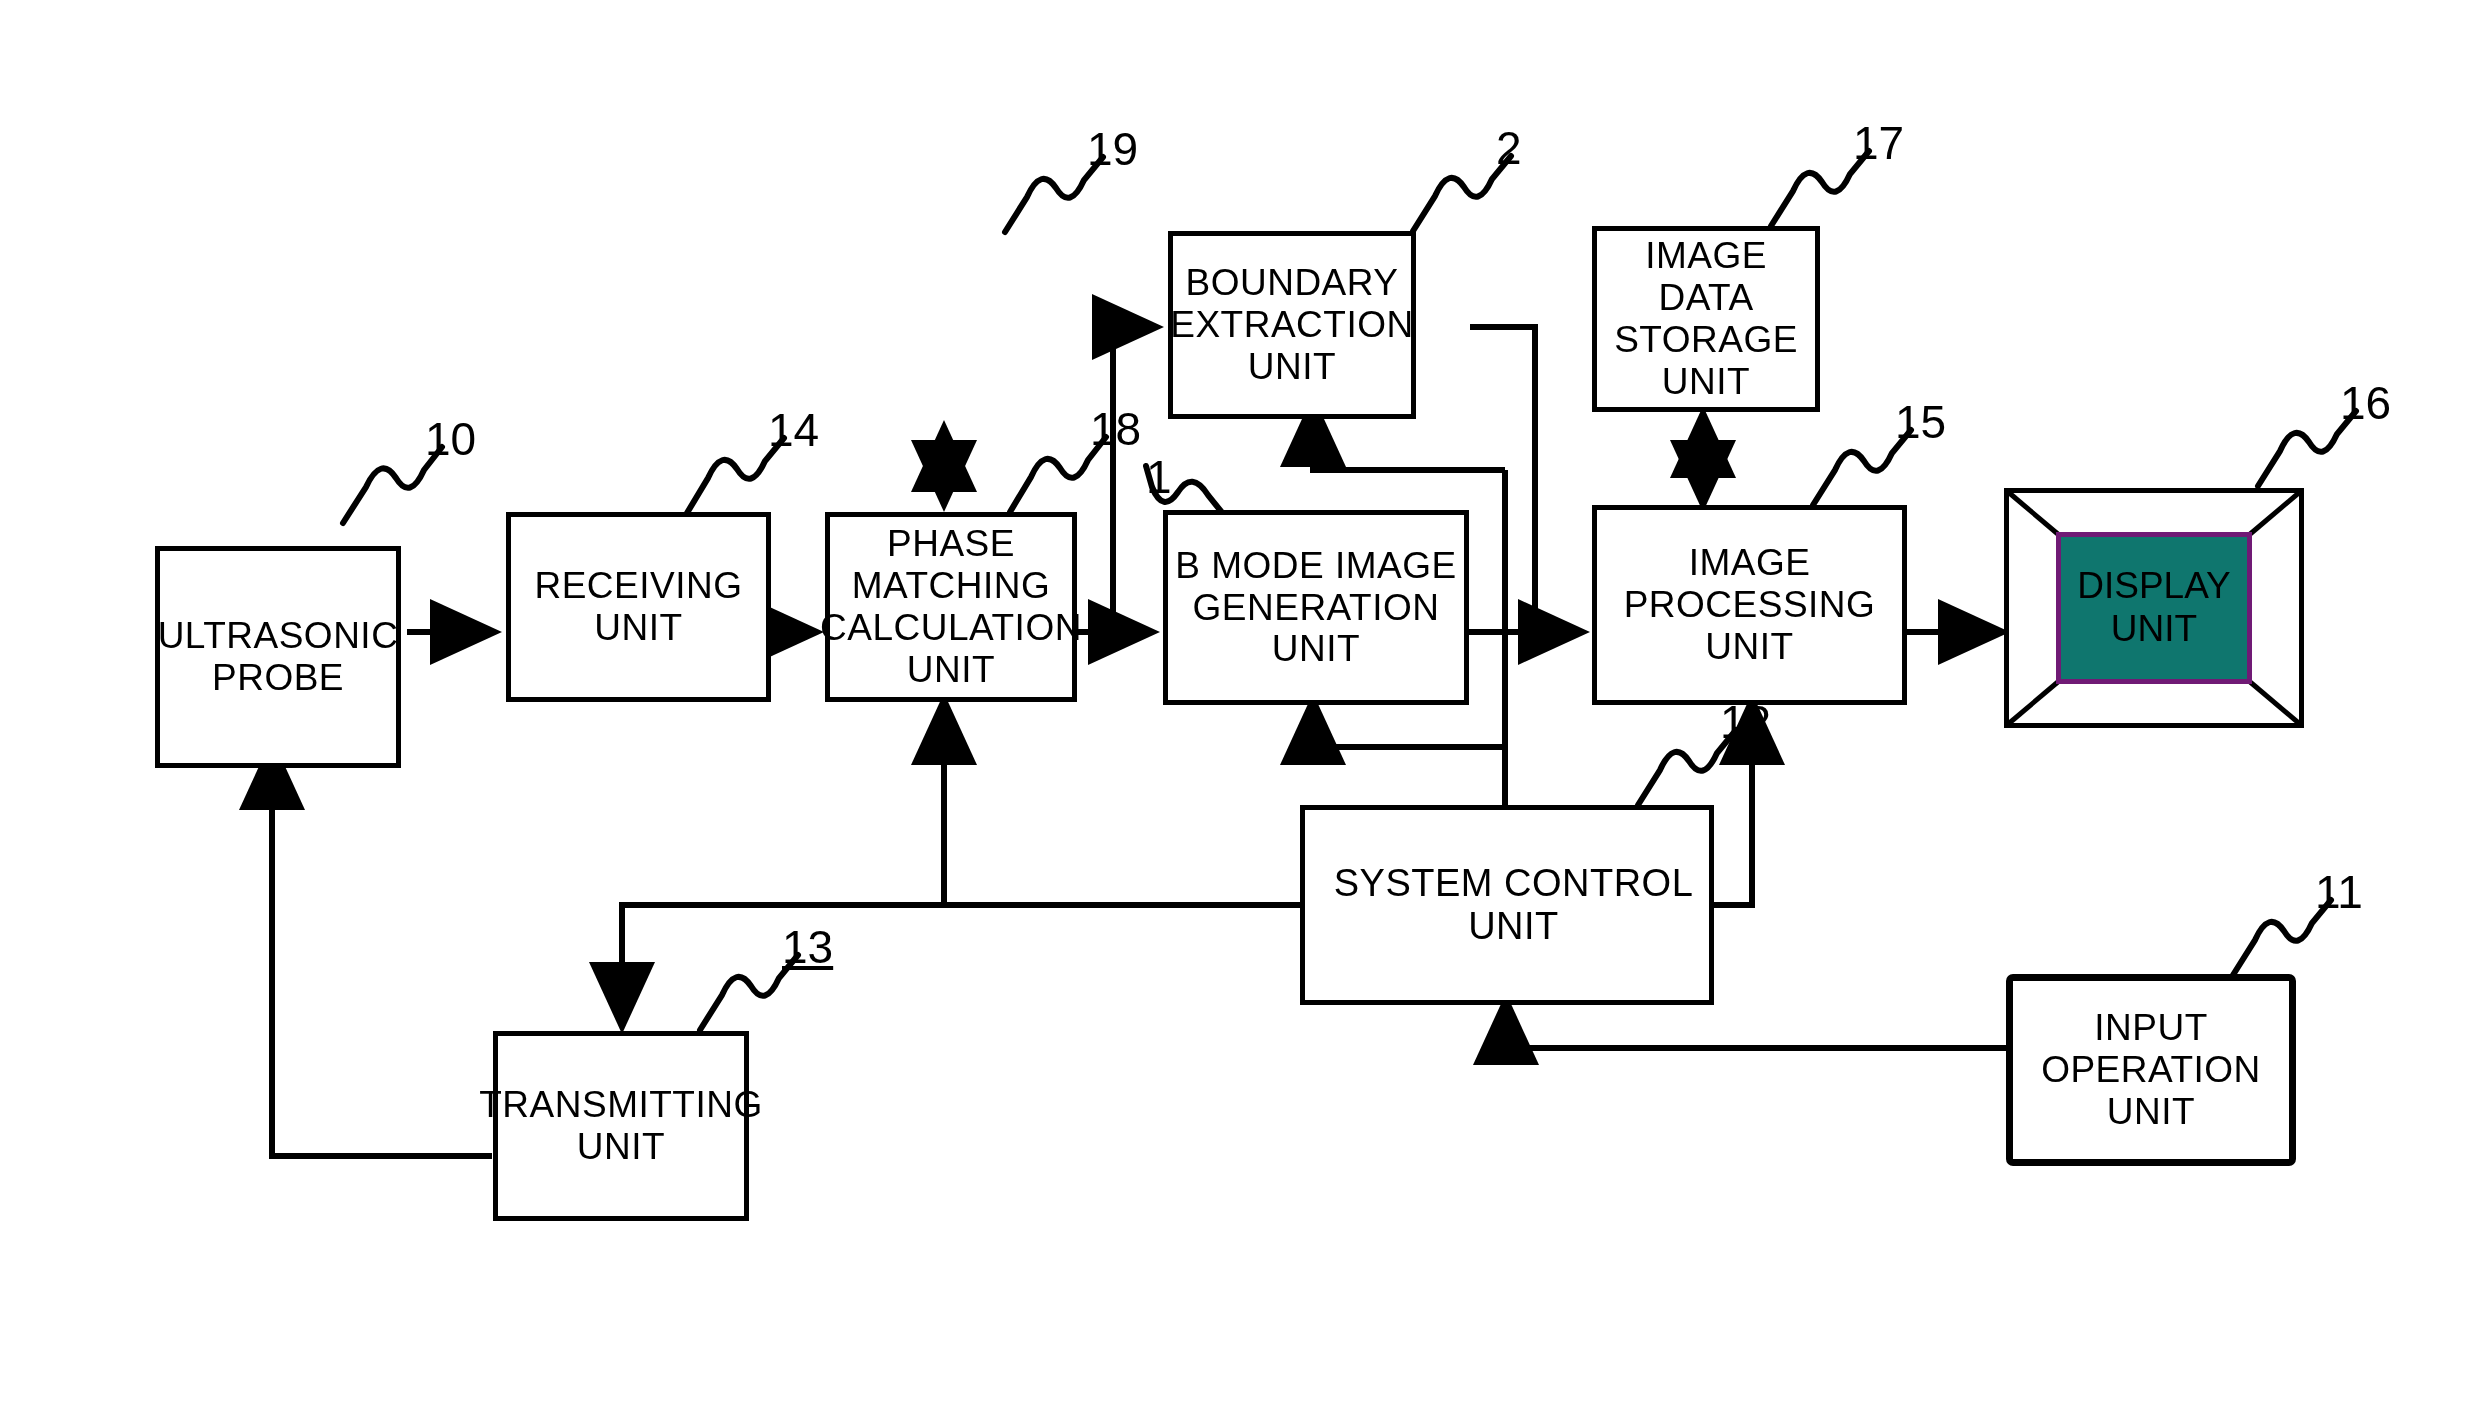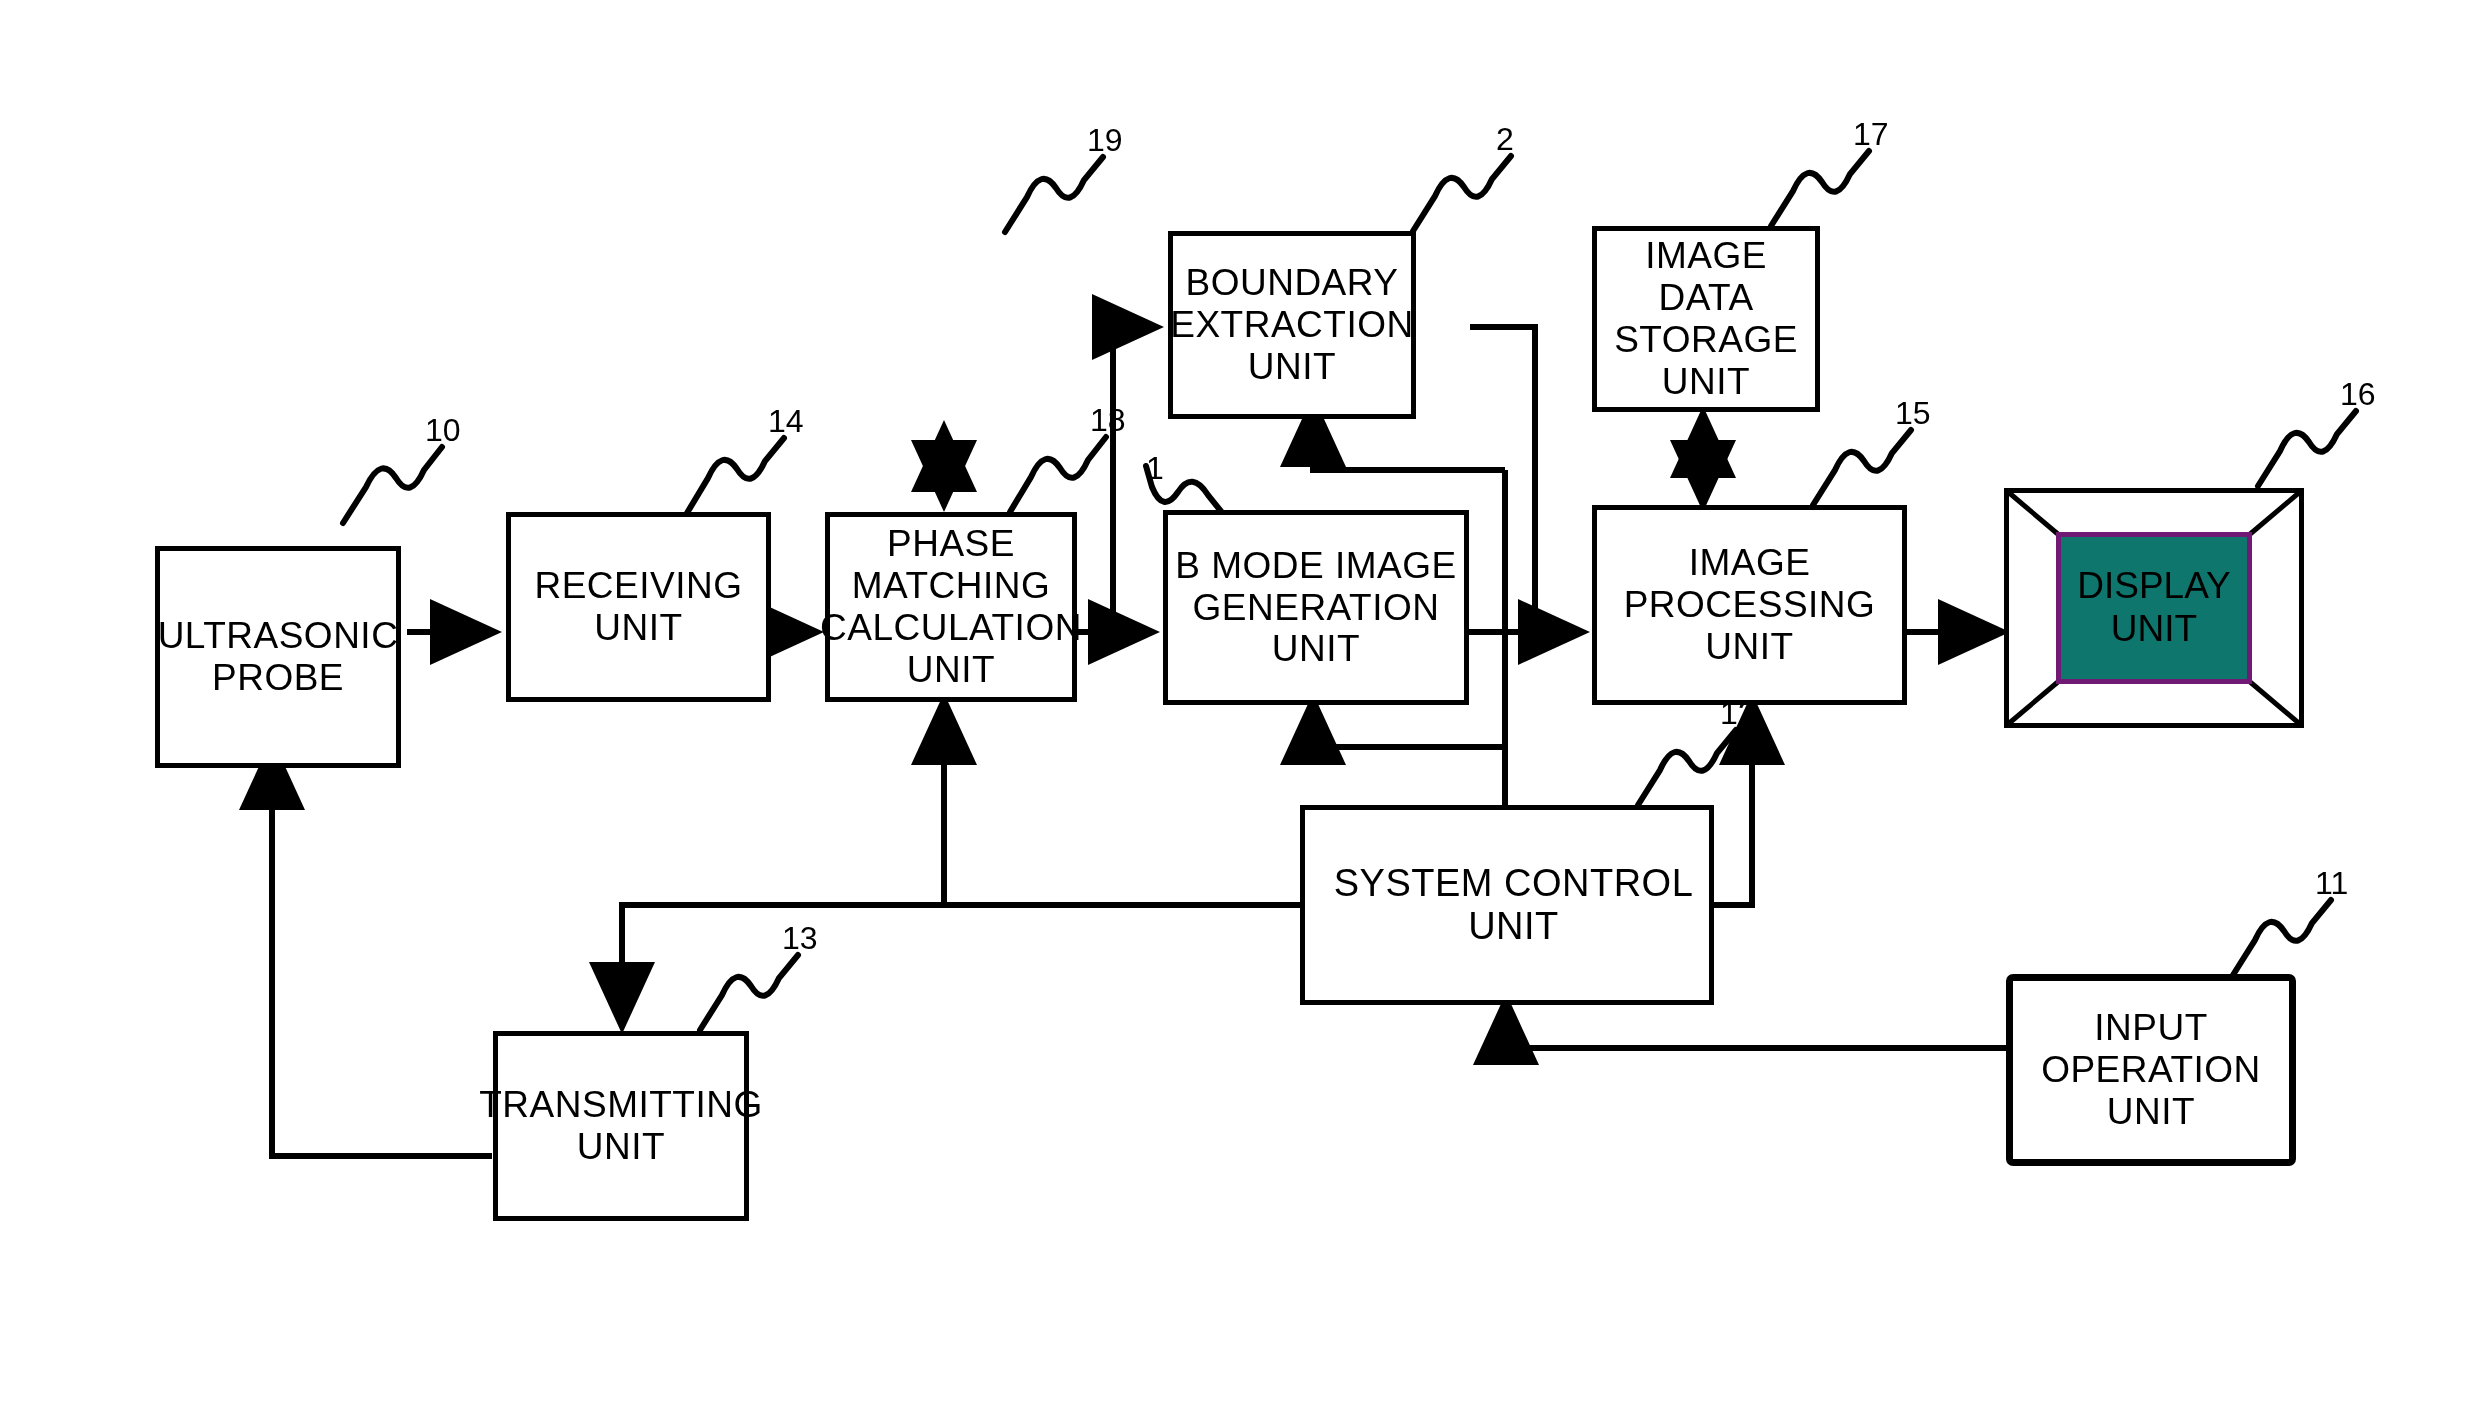--- a/index.html
+++ b/index.html
@@ -10,21 +10,21 @@
        display:flex;align-items:center;justify-content:center;text-align:center;
        font-size:37px;line-height:1.13;letter-spacing:0.5px;color:#000;
        font-family:"Liberation Sans",sans-serif;box-sizing:border-box;}
   .blk.rounded{border-radius:7px;border-width:7px;}
   .blk.scu{font-size:38px;}
   .disp{position:absolute;box-sizing:border-box;}
   .disp .outer{position:absolute;inset:0;border:5px solid #000;background:#fff;}
   .disp .inner{position:absolute;left:52px;top:44px;right:52px;bottom:44px;border:5px solid #701a75;background:#0f766e;
        display:flex;align-items:center;justify-content:center;text-align:center;font-size:37px;line-height:1.15;}
   .disp svg{position:absolute;left:0;top:0;}
-  .lead{position:absolute;font-size:32px;color:#000;font-family:"Liberation Sans",sans-serif;}
+  .lead{position:absolute;font-size:46px;color:#000;font-family:"Liberation Sans",sans-serif;}
 </style>
 </head>
 <body>
 
 <div id="stage">
 
   <svg id="wires" viewBox="0 0 2475 1402">
     <defs>
       <marker id="ah" markerWidth="13" markerHeight="13" refX="10" refY="6.5" orient="auto" markerUnits="strokeWidth">
         <path d="M0,1 L12,6.5 L0,12 z" fill="#000"></path>
@@ -160,16 +160,16 @@
   <div class="lead" style="left:425px;top:412px;">10</div>
   <div class="lead" style="left:768px;top:403px;">14</div>
   <div class="lead" style="left:1090px;top:402px;">18</div>
   <div class="lead" style="left:1087px;top:122px;">19</div>
   <div class="lead" style="left:1496px;top:121px;">2</div>
   <div class="lead" style="left:1146px;top:450px;">1</div>
   <div class="lead" style="left:1853px;top:116px;">17</div>
   <div class="lead" style="left:1895px;top:395px;">15</div>
   <div class="lead" style="left:2340px;top:376px;">16</div>
   <div class="lead" style="left:1720px;top:695px;">12</div>
-  <div class="lead" style="left:782px;top:920px;">13</div>
+  <div class="lead" style="left:782px;top:920px;text-decoration:underline;">13</div>
   <div class="lead" style="left:2315px;top:865px;">11</div>
 
 </div>
 
 </body></html>

